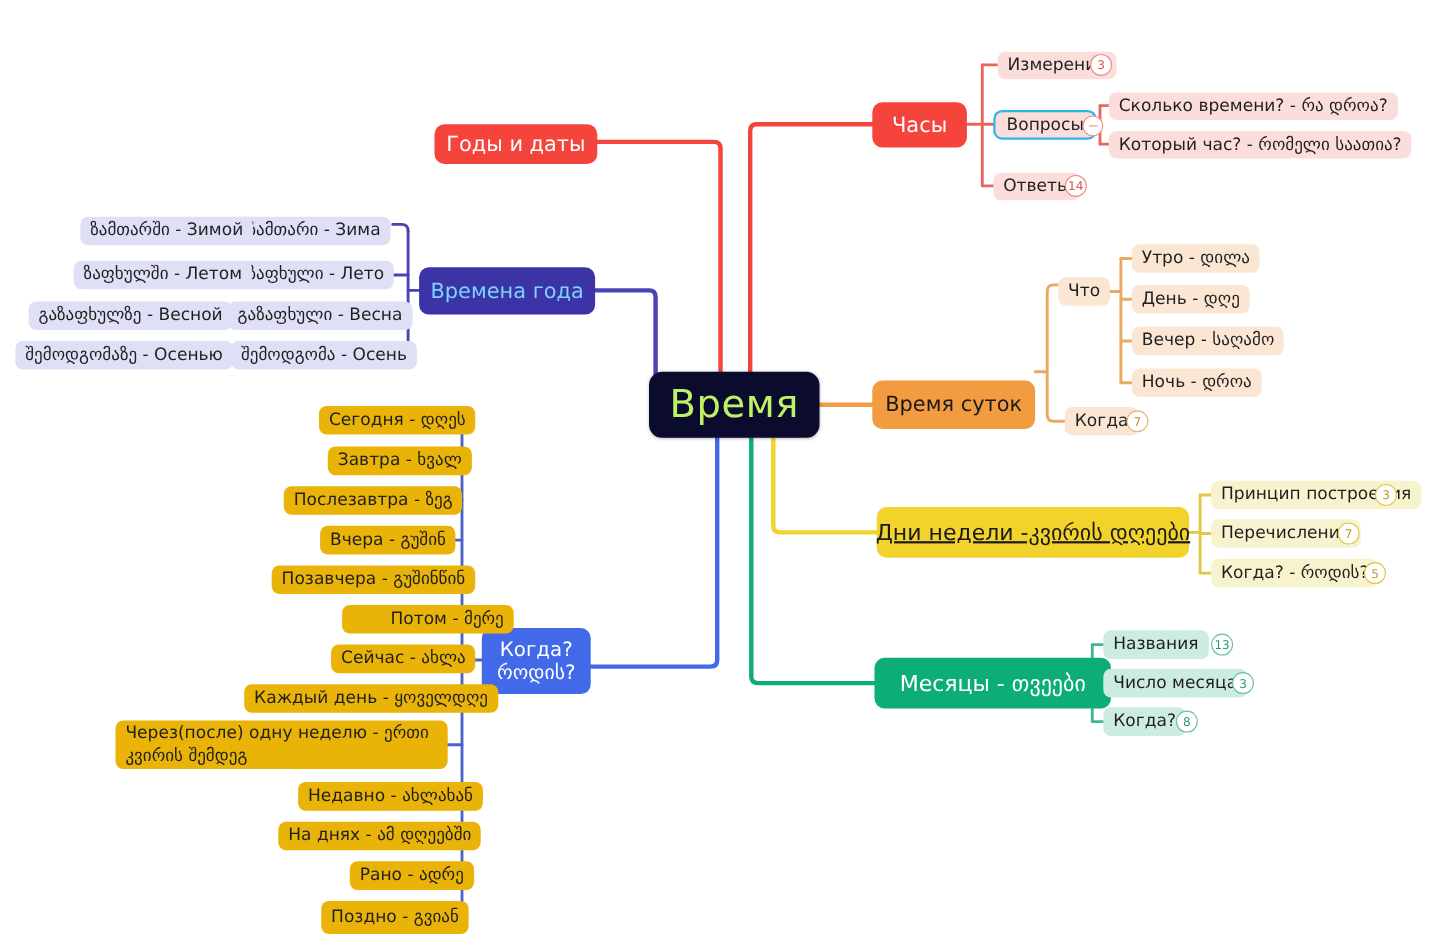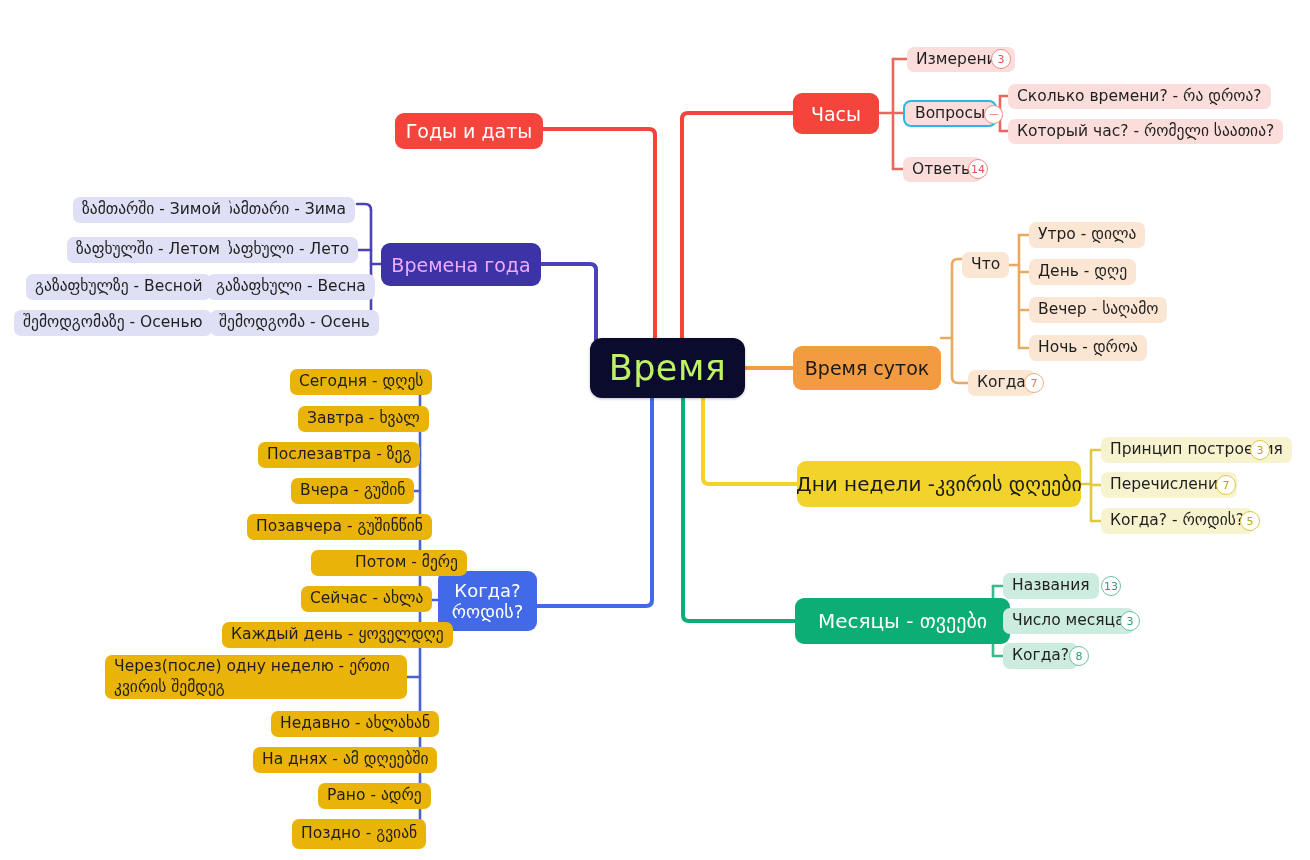--- a/index.html
+++ b/index.html
@@ -20,23 +20,23 @@
     box-shadow:0 1px 3px rgba(0,0,0,.25);
   }
 
   
   .main{
     border-radius:9px;color:#ffffff;font-size:19px;
     padding:0 16px;white-space:nowrap;
   }
   .main.red{background:#f4443c;}
   .main.orange{background:#f29b41;color:#1a1a1a;}
-  .main.yellow{background:#f2d32b;color:#1a1a1a;font-size:20px;}
+  .main.yellow{background:#f2d32b;color:#1a1a1a;font-size:20px;text-decoration:underline;}
   .main.green{background:#0dae75;color:#ffffff;font-size:20px;}
-  .main.indigo{background:#3b33a6;color:#f0abfc;}
+  .main.indigo{background:#3b33a6;color:#7dd3fc;}
   .main.blue{background:#4169e8;color:#ffffff;font-size:18px;line-height:1.18;
              text-align:center;flex-direction:column;}
 
   
   .chip{
     border-radius:7px;padding:3px 9px;font-size:15.5px;color:#1f1f1f;
     white-space:nowrap;line-height:1.25;
   }
   .chip.pink{background:#fbdedb;}
   .chip.peach{background:#fbe6d4;}

